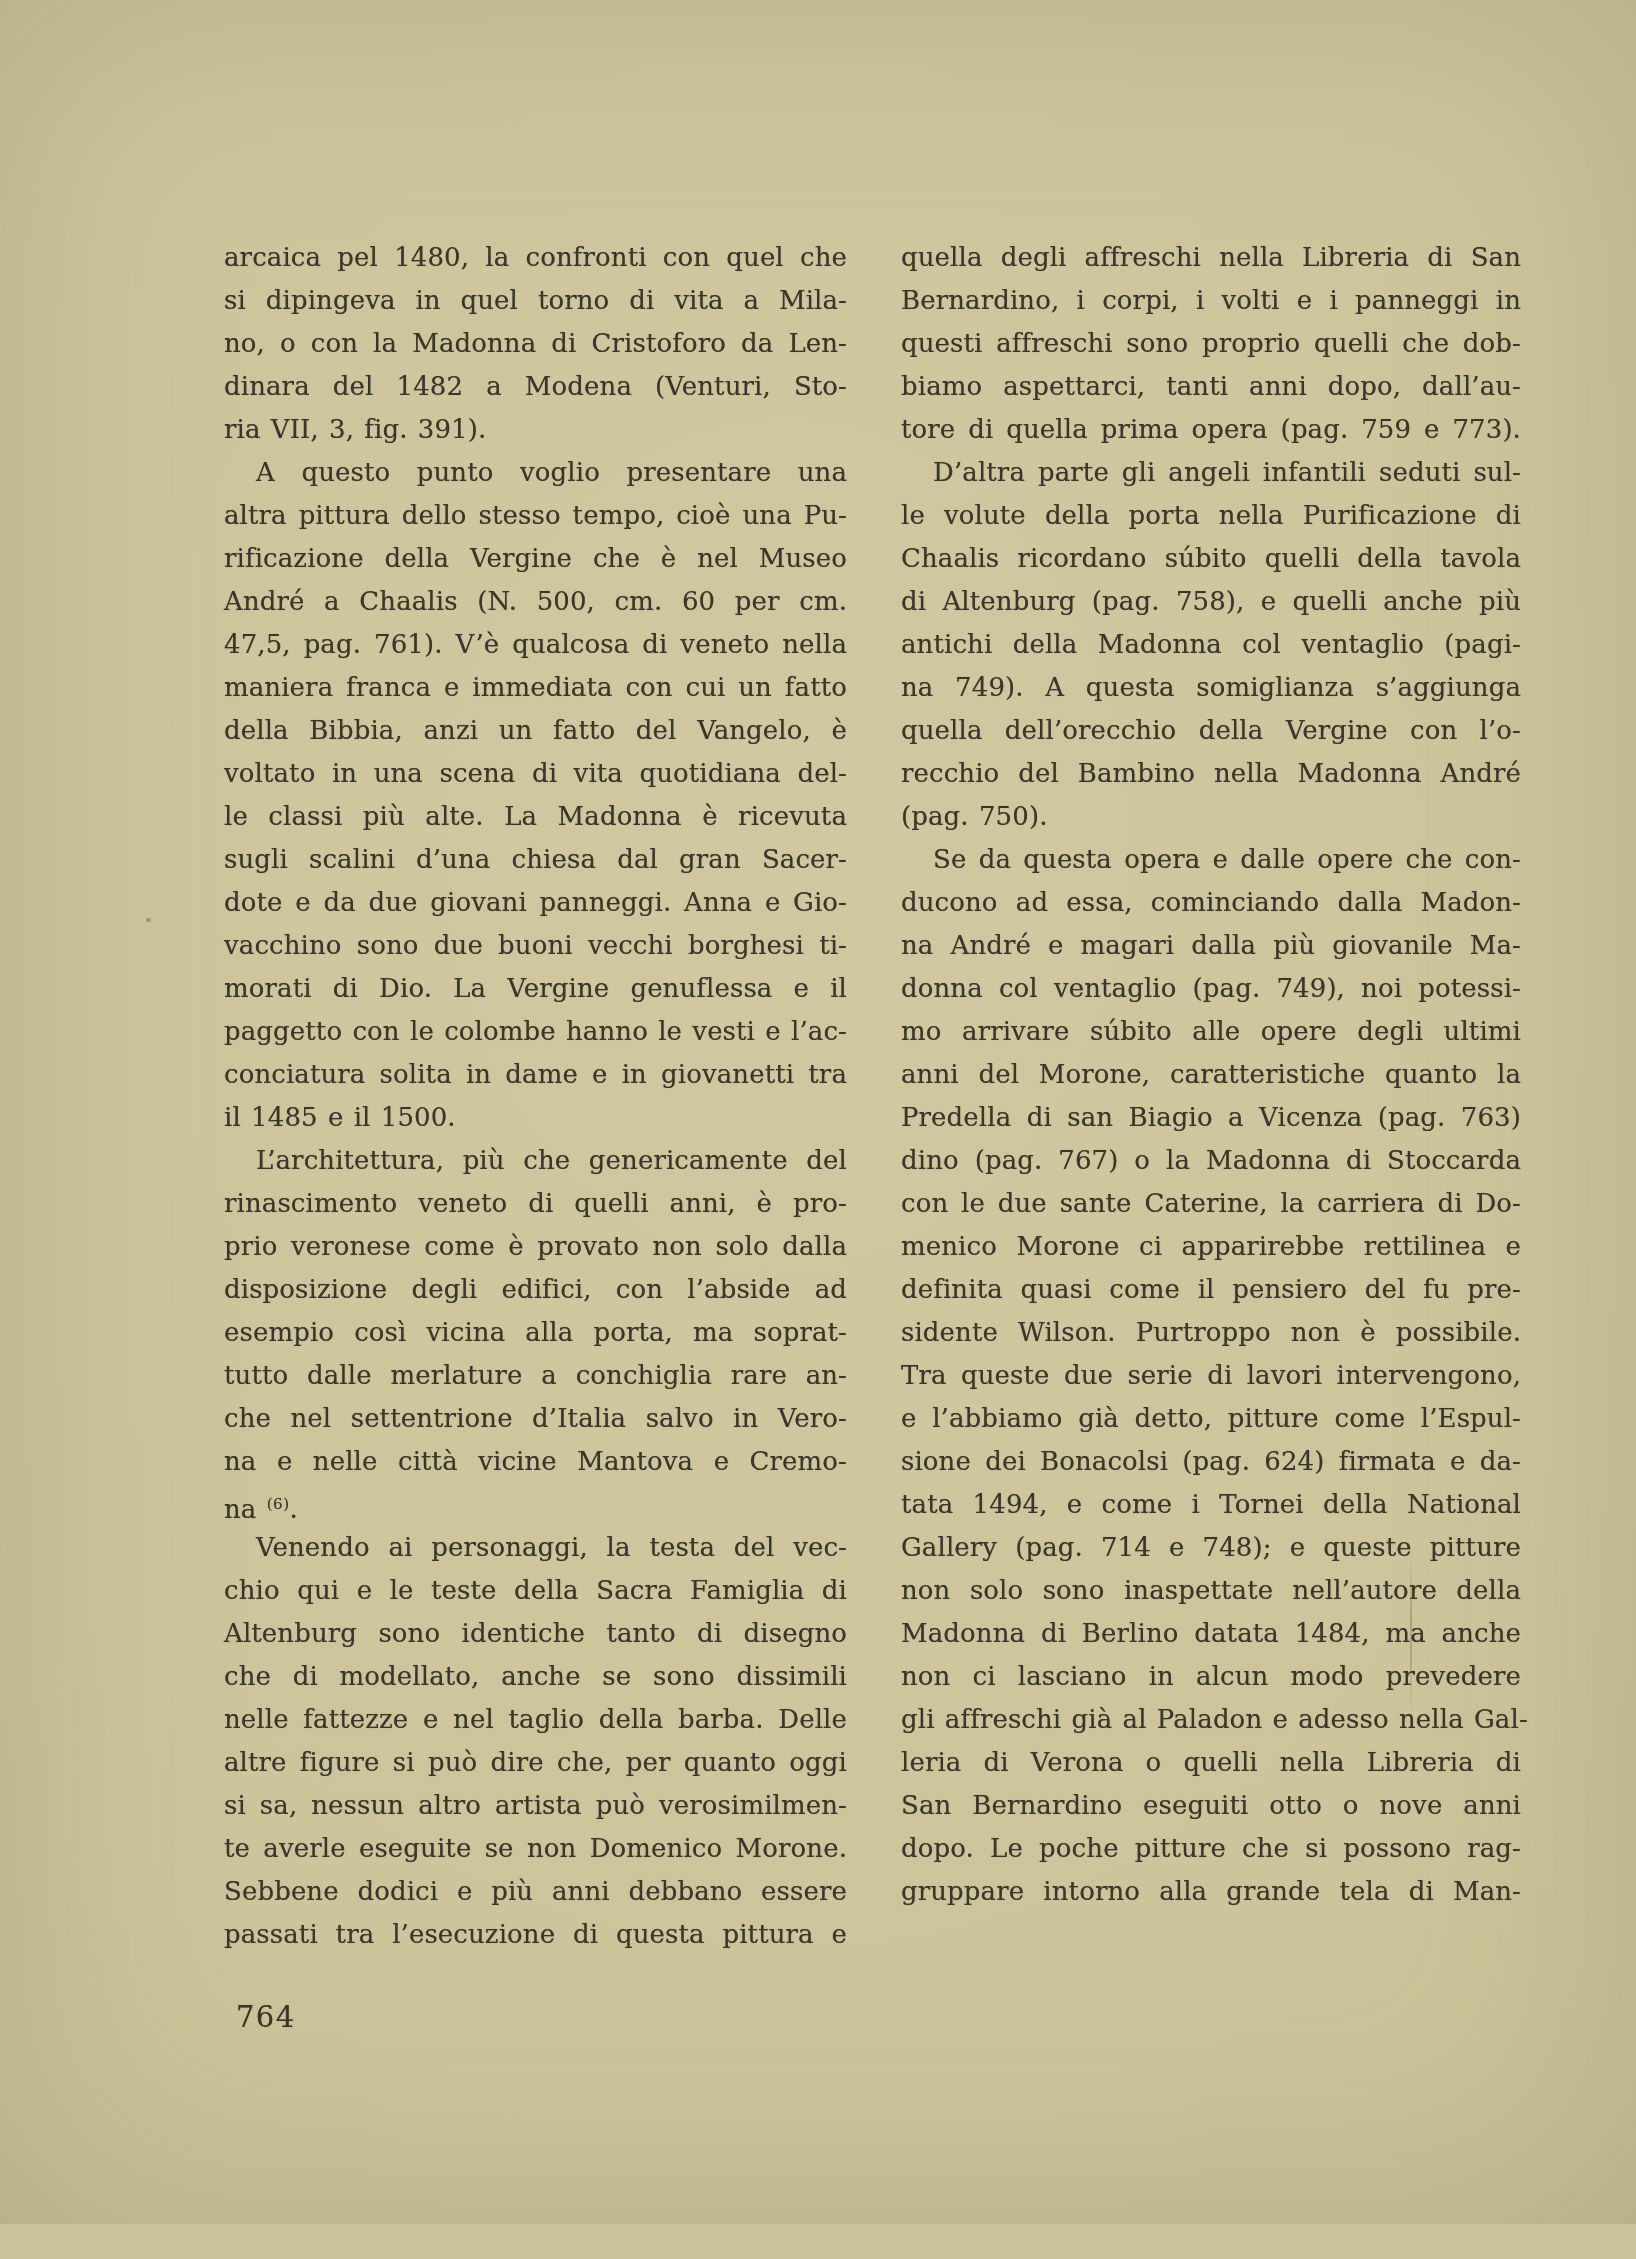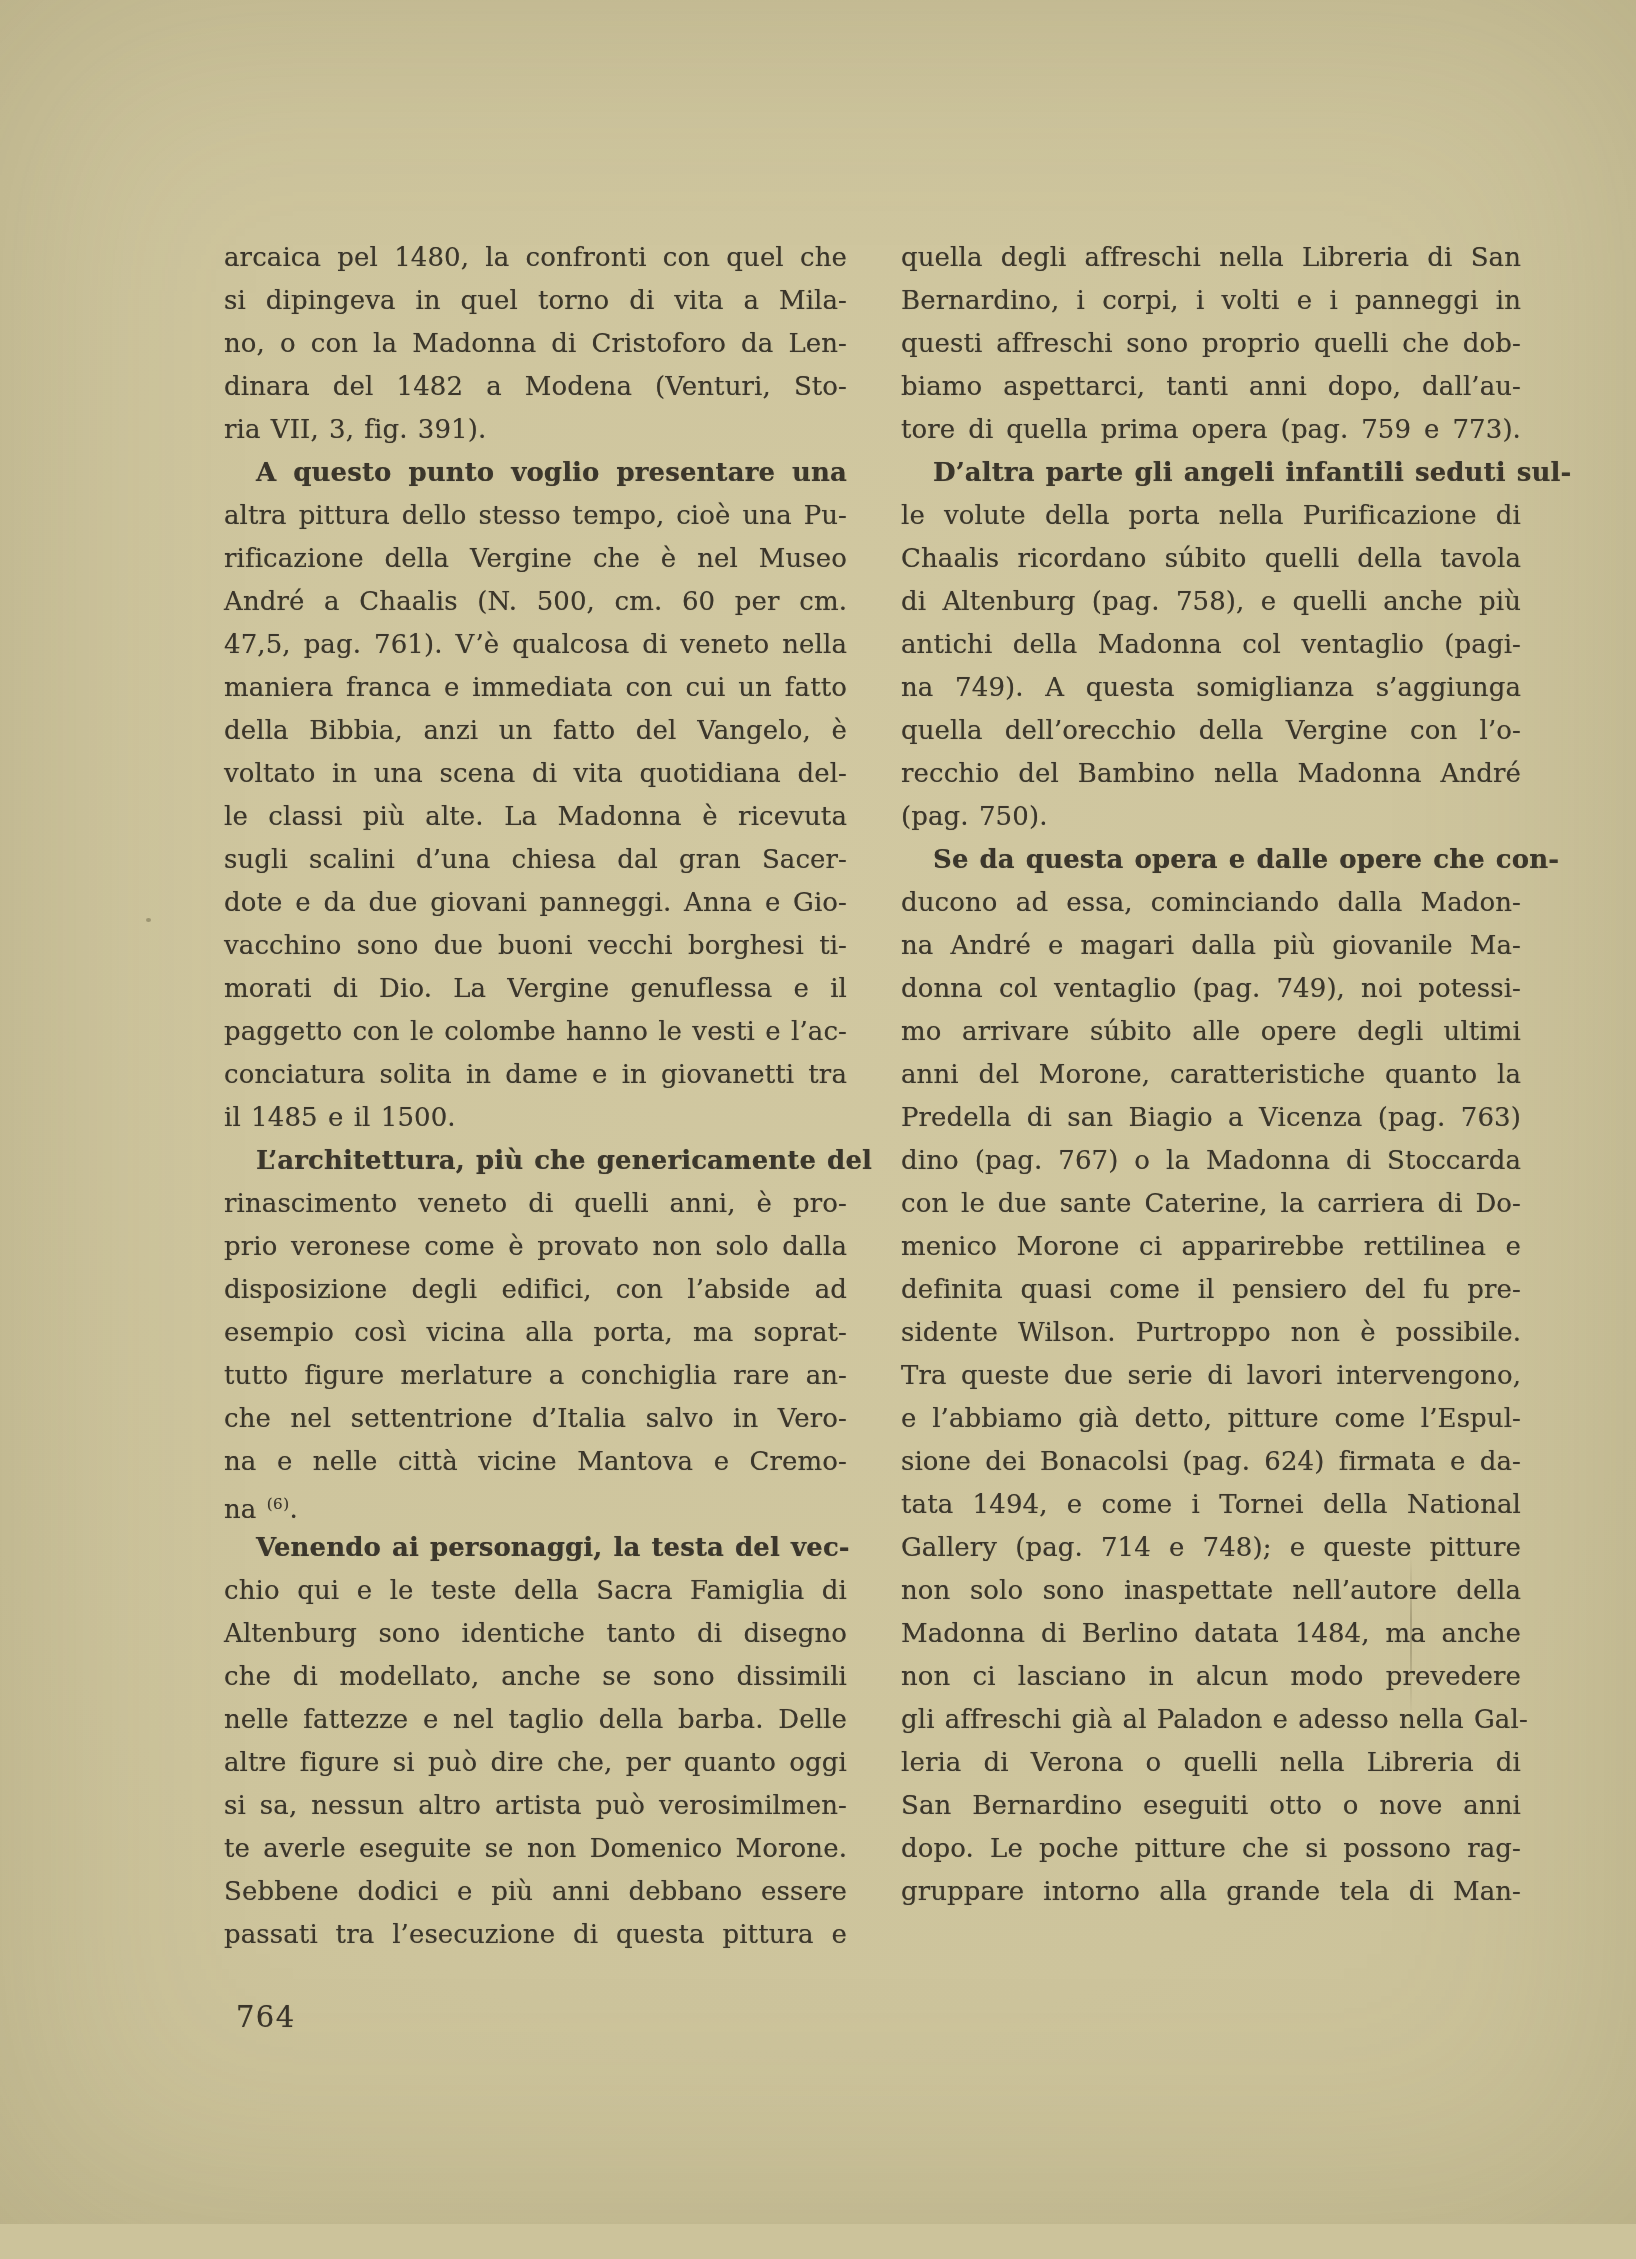--- a/index.html
+++ b/index.html
@@ -40,21 +40,21 @@
   .col-right { left: 901px; width: 620px; }
   .line {
     height: 43px;
     text-align: justify;
     text-align-last: justify;
     text-justify: inter-word;
     white-space: nowrap;
     text-shadow: 0 0 0.7px rgba(59, 54, 43, 0.55);
   }
   .line.end { text-align-last: left; }
-  .line.indent { text-indent: 32px; font-weight: bold; }
+  .line.indent { text-indent: 32px; }
   .r { font-style: normal; }
   .i { }
   .s {
     font-size: 58%;
     vertical-align: 8.5px;
     letter-spacing: 0.5px;
   }
   .pagenum {
     position: absolute;
     left: 236px;
@@ -109,21 +109,21 @@
       <div class="line"><span class="r">vacchino sono due buoni vecchi borghesi ti-</span></div>
       <div class="line"><span class="r">morati di Dio. La Vergine genuflessa e il</span></div>
       <div class="line"><span class="r">paggetto con le colombe hanno le vesti e l’ac-</span></div>
       <div class="line"><span class="r">conciatura solita in dame e in giovanetti tra</span></div>
       <div class="line end"><span class="r">il 1485 e il 1500.</span></div>
       <div class="line indent"><span class="r">L’architettura, più che genericamente del</span></div>
       <div class="line"><span class="r">rinascimento veneto di quelli anni, è pro-</span></div>
       <div class="line"><span class="r">prio veronese come è provato non solo dalla</span></div>
       <div class="line"><span class="r">disposizione degli edifici, con l’abside ad</span></div>
       <div class="line"><span class="r">esempio così vicina alla porta, ma soprat-</span></div>
-      <div class="line"><span class="r">tutto figure merlature a conchiglia rare an-</span></div>
+      <div class="line"><span class="r">tutto dalle merlature a conchiglia rare an-</span></div>
       <div class="line"><span class="r">che nel settentrione d’Italia salvo in Vero-</span></div>
       <div class="line"><span class="r">na e nelle città vicine Mantova e Cremo-</span></div>
       <div class="line end"><span class="r">na </span><span class="s">(6)</span><span class="r">.</span></div>
       <div class="line indent"><span class="r">Venendo ai personaggi, la testa del vec-</span></div>
       <div class="line"><span class="r">chio qui e le teste della Sacra Famiglia di</span></div>
       <div class="line"><span class="r">Altenburg sono identiche tanto di disegno</span></div>
       <div class="line"><span class="r">che di modellato, anche se sono dissimili</span></div>
       <div class="line"><span class="r">nelle fattezze e nel taglio della barba. Delle</span></div>
       <div class="line"><span class="r">altre figure si può dire che, per quanto oggi</span></div>
       <div class="line"><span class="r">si sa, nessun altro artista può verosimilmen-</span></div>

